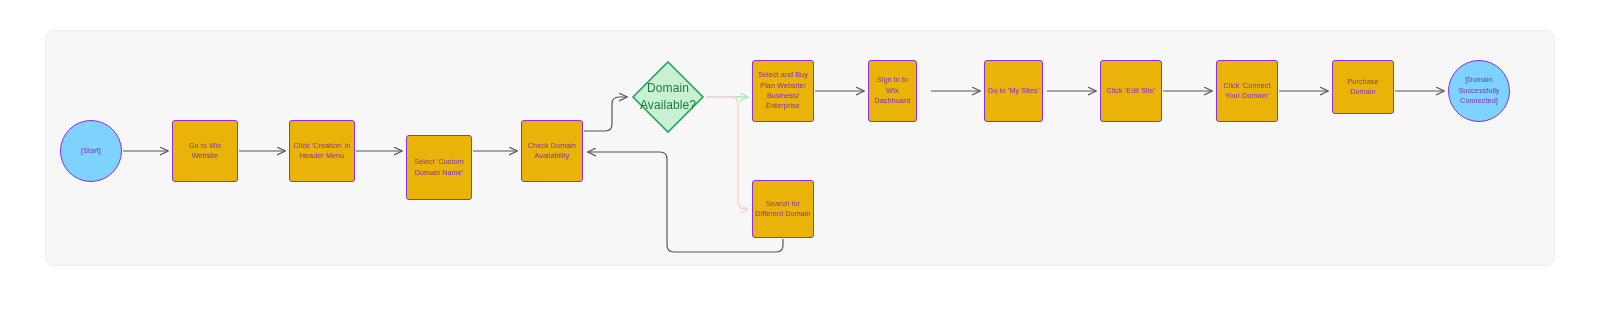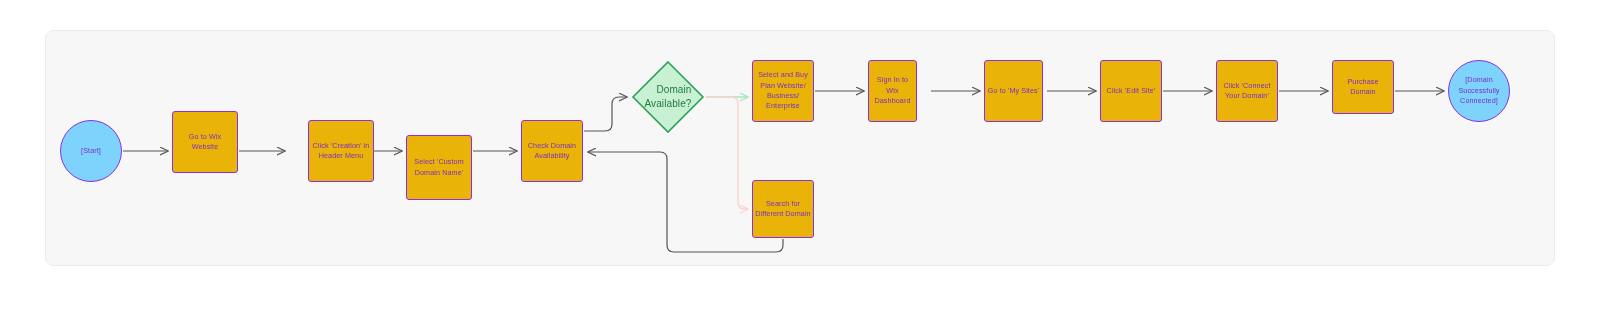--- a/index.html
+++ b/index.html
@@ -68,23 +68,22 @@
     position: absolute;
     left: 0;
     top: 0;
     width: 100%;
     height: 100%;
   }
   .node-decision .diamond-label {
     position: relative;
     z-index: 2;
     color: #1f7a42;
-    font-size: 10px;
+    font-size: 12px;
     line-height: 1.45;
-    text-align: right;
   }
   .node-label {
     display: block;
     white-space: pre-line;
   }
 </style>
 </head>
 <body>
 
 <div id="canvas">
@@ -145,25 +144,25 @@
     </g>
     <g>
       <path d="M1395,91 L1444,91" fill="none" stroke="#555555" stroke-width="1.2" marker-end="url(#arrow-gray)"></path>
     </g>
   </svg>
 
   <div class="node node-terminal" style="left:60px; top:120px; width:62px; height:62px;">
     <span class="node-label">[Start]</span>
   </div>
 
-  <div class="node node-process" style="left:172px; top:111px; width:66px; height:62px;">
+  <div class="node node-process" style="left:172px; top:120px; width:66px; height:62px;">
     <span class="node-label">Go to Wix Website</span>
   </div>
 
-  <div class="node node-process" style="left:289px; top:120px; width:66px; height:62px;margin-left:19px;">
+  <div class="node node-process" style="left:289px; top:120px; width:66px; height:62px;">
     <span class="node-label">Click 'Creation' in
 Header Menu</span>
   </div>
 
   <div class="node node-process" style="left:406px; top:135px; width:66px; height:65px;">
     <span class="node-label">Select 'Custom
 Domain Name'</span>
   </div>
 
   <div class="node node-process" style="left:521px; top:120px; width:62px; height:62px;text-align:center;">

